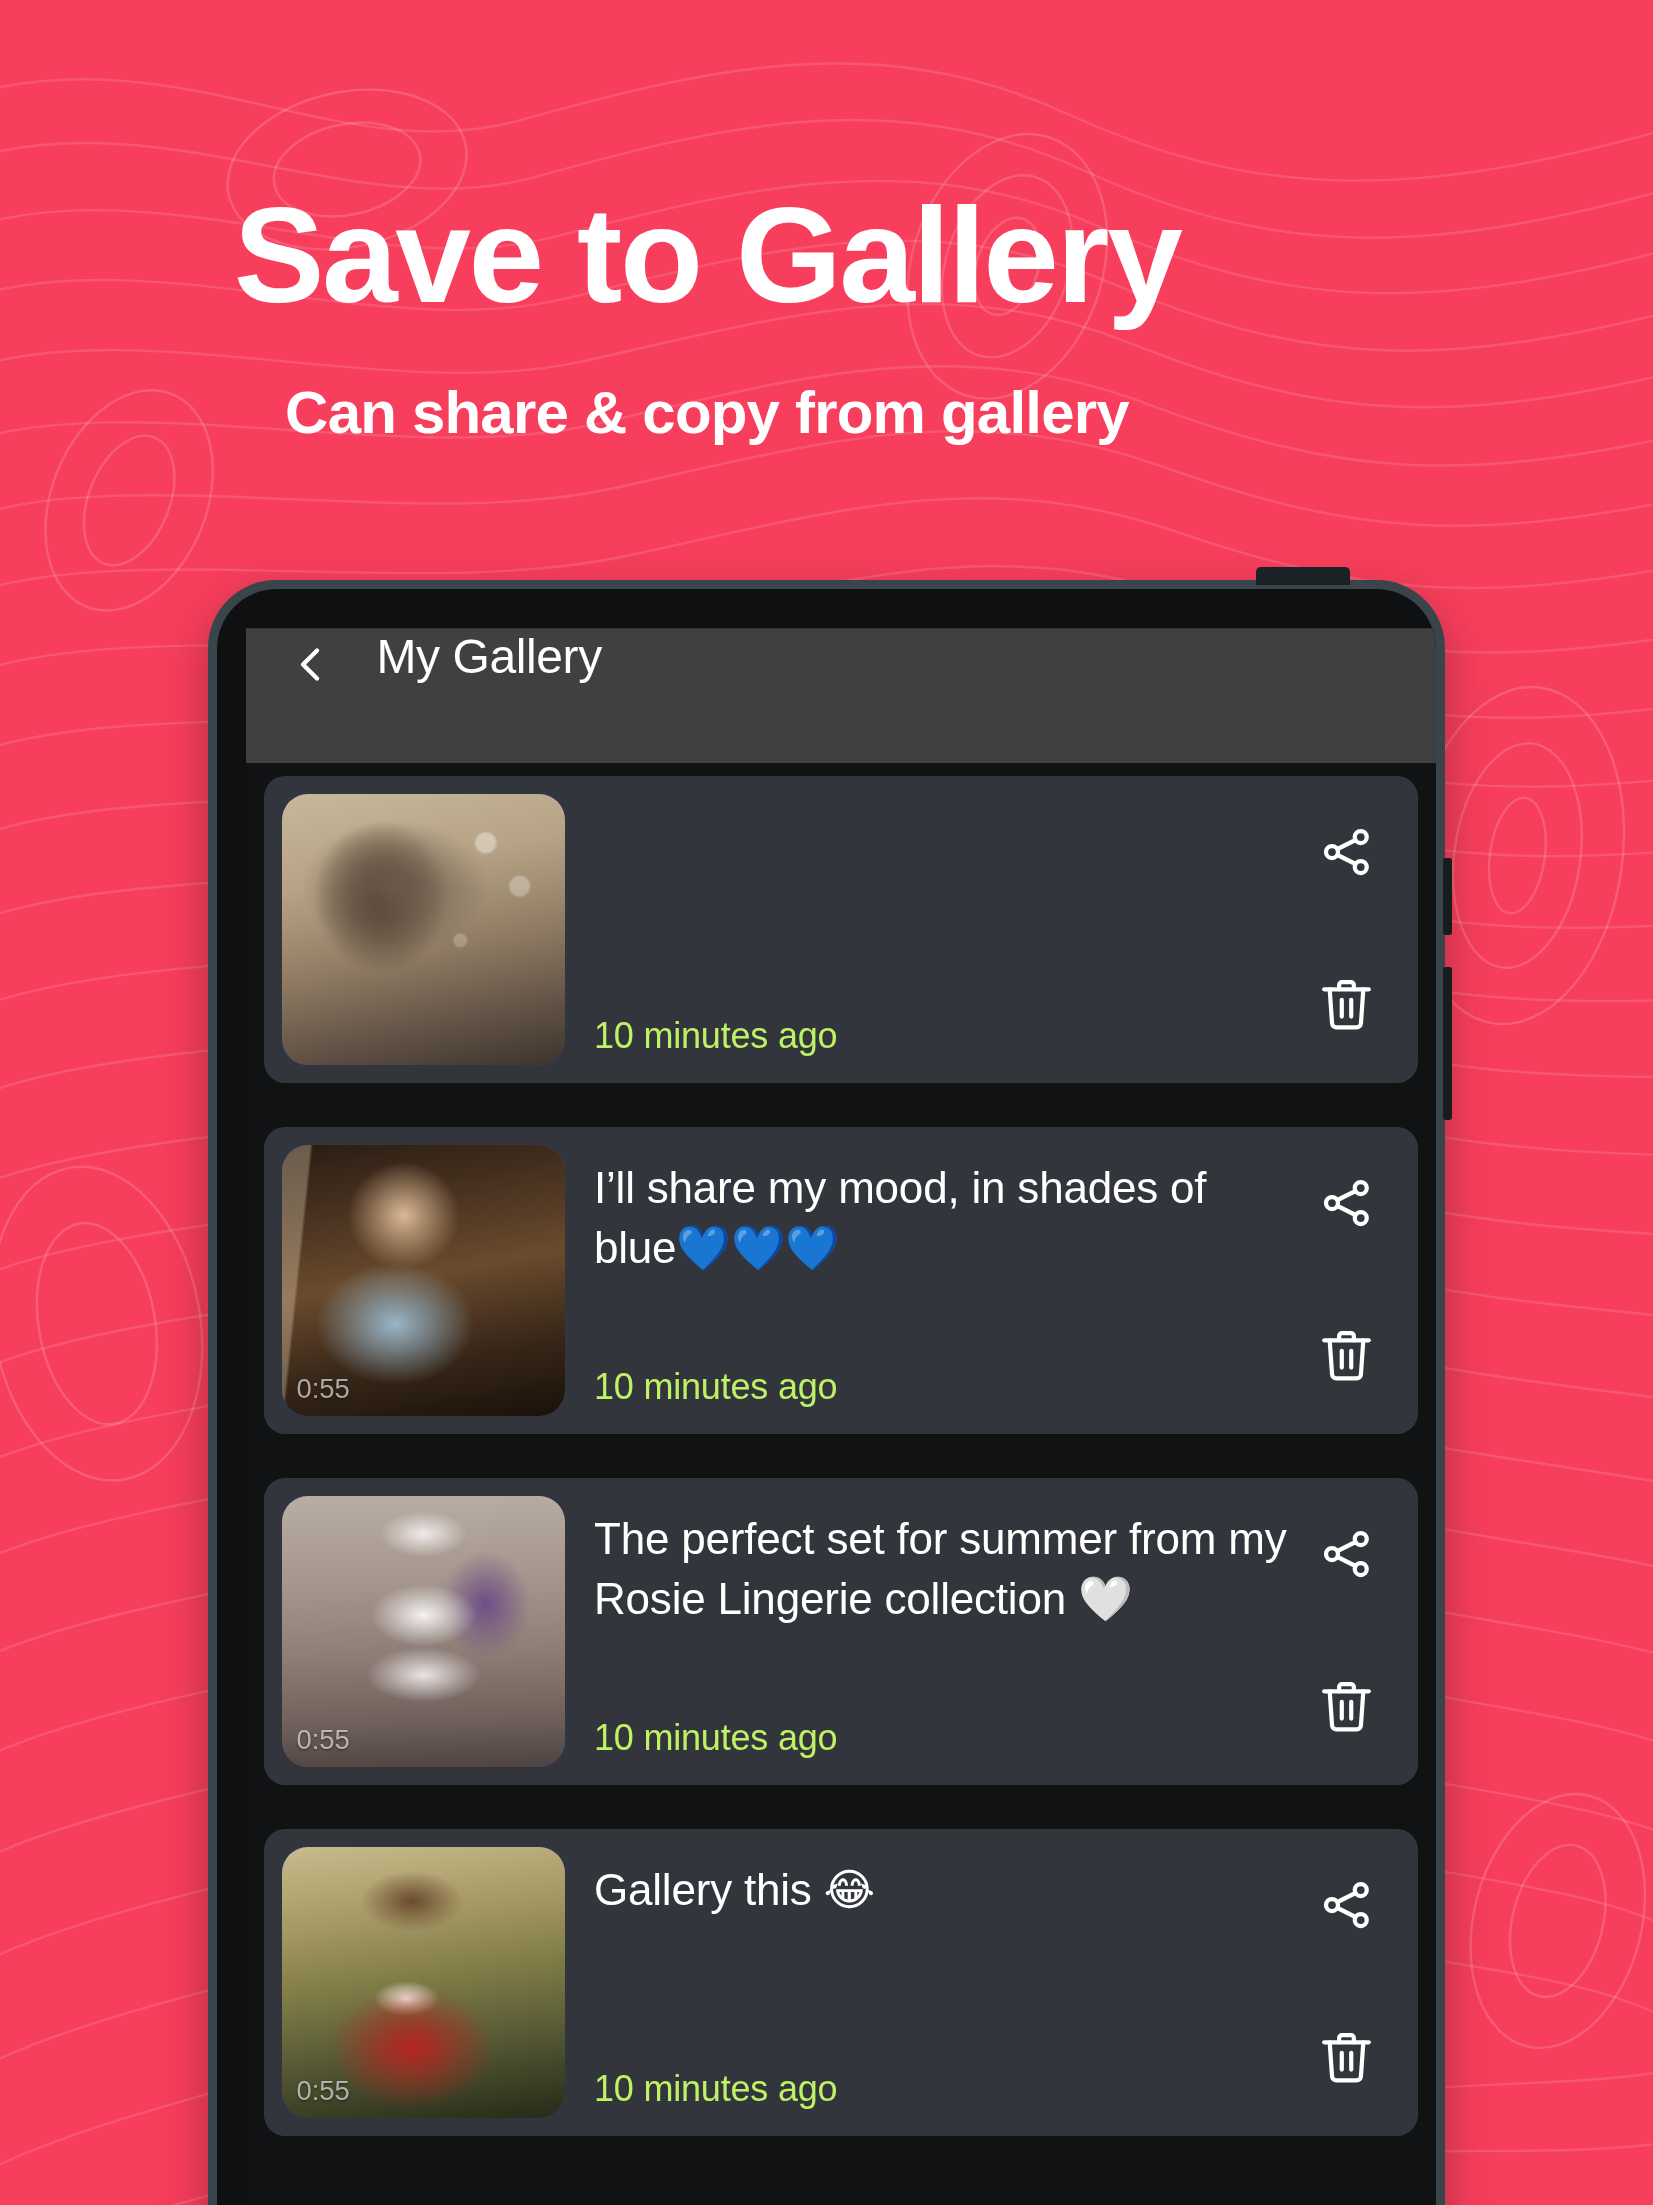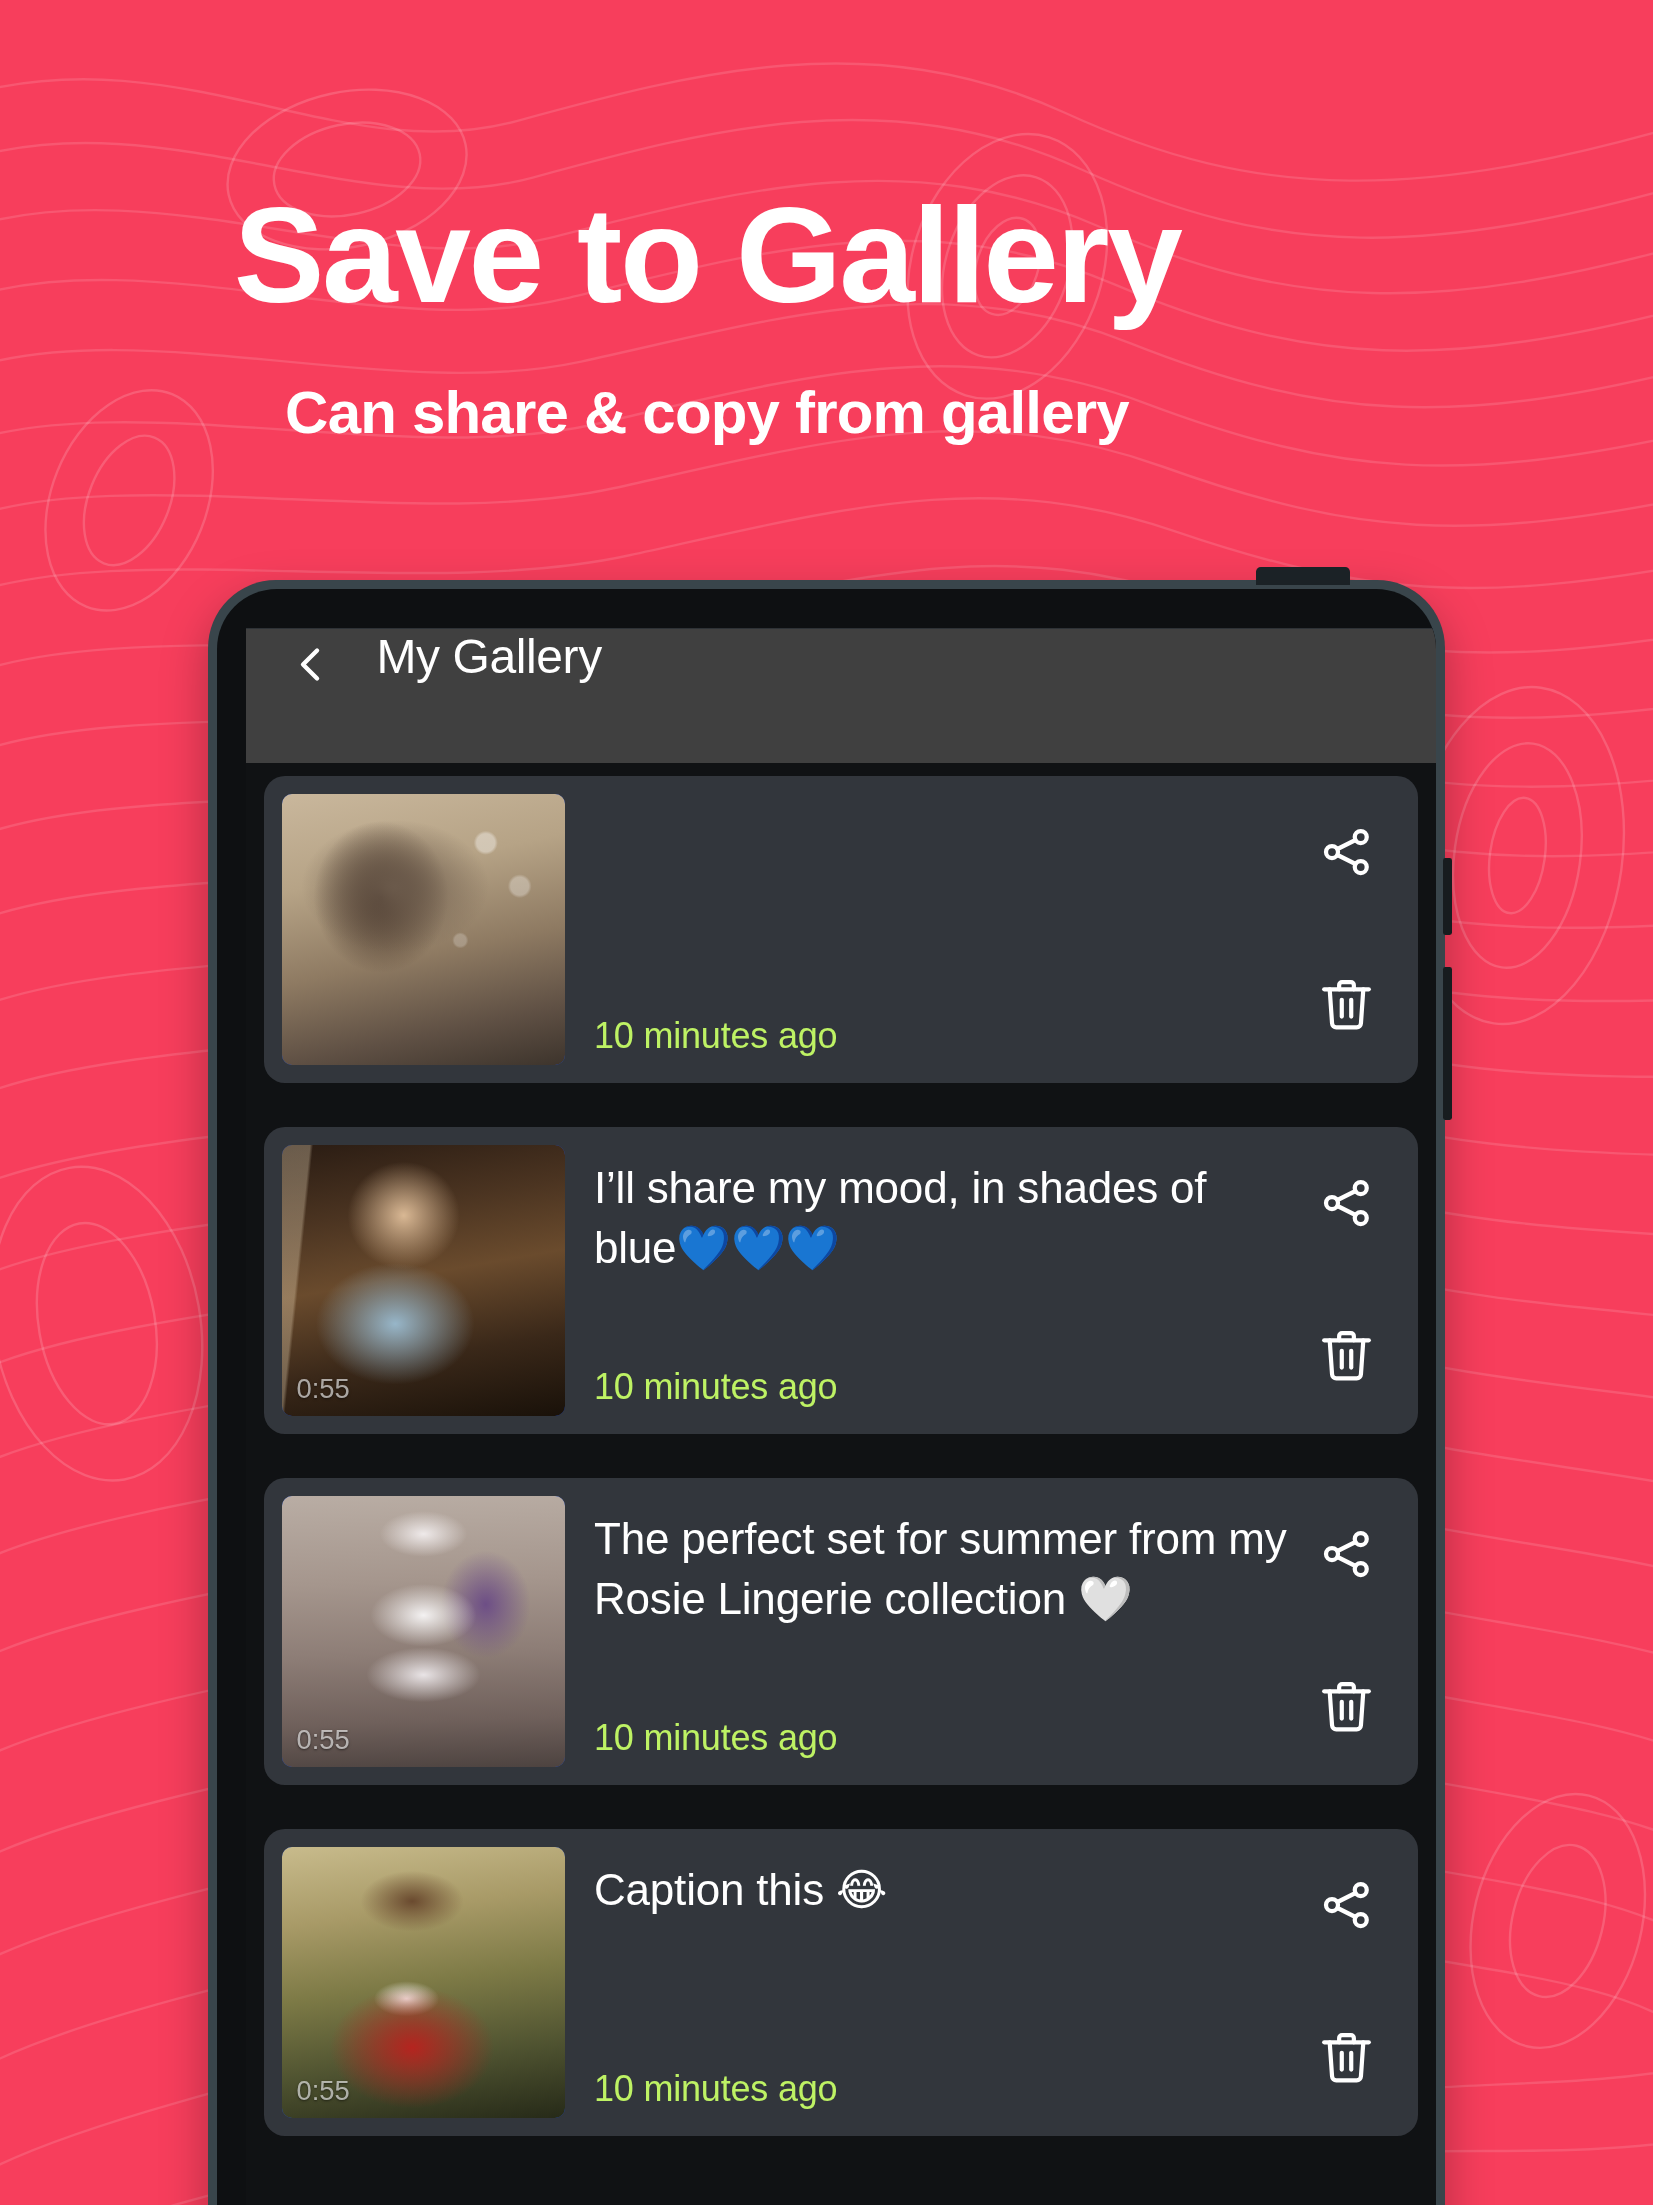--- a/index.html
+++ b/index.html
@@ -116,21 +116,21 @@
     margin-bottom:44px;
     display:flex;
     align-items:stretch;
     padding:18px;
     min-height:307px;
   }
   .thumb {
     position:relative;
     width:283px;
     flex:0 0 283px;
-    border-radius:10px;
+    border-radius:26px;
     overflow:hidden;
     background:#1d4ed8;
   }
   .thumb-art { position:absolute; inset:0; }
   .dur-badge {
     position:absolute;
     left:14.5px; bottom:11.3px;
     font-size:27.4px;
     color:rgba(255,255,255,.62);
     font-weight:400;
@@ -362,21 +362,21 @@
           <div class="gallery-card">
             <div class="thumb">
               <div class="thumb-art" style="background:
       radial-gradient(ellipse 26% 16% at 46% 20%, #6a4a2f 0%, transparent 70%),
       radial-gradient(ellipse 44% 34% at 46% 74%, #b5241f 0%, transparent 66%),
       radial-gradient(ellipse 16% 9% at 44% 56%, #f5f2ee 0%, transparent 72%),
       linear-gradient(172deg,#c8bb8c 0%,#a89a67 26%,#7d7a46 50%,#4e5230 76%,#262a18 100%);"></div>
               <div class="dur-badge">0:55</div>
             </div>
             <div class="card-body">
-              <div class="caption"><span>Caption this </span><span class="emoji">😂</span></div>
+              <div class="caption"><span>Gallery this </span><span class="emoji">😂</span></div>
               <div class="timestamp">10 minutes ago</div>
             </div>
             <div class="card-actions">
               <div class="act-btn" title="Share">
                 <span><svg width="60" height="60" viewBox="0 0 24 24" fill="none" stroke="#ffffff" stroke-width="1.7" stroke-linecap="round" stroke-linejoin="round">
                     <circle cx="17.5" cy="6" r="2.4"></circle>
                     <circle cx="6" cy="12" r="2.4"></circle>
                     <circle cx="17.5" cy="18" r="2.4"></circle>
                     <line x1="8.2" y1="10.8" x2="15.4" y2="7.2"></line>
                     <line x1="8.2" y1="13.2" x2="15.4" y2="16.8"></line>

